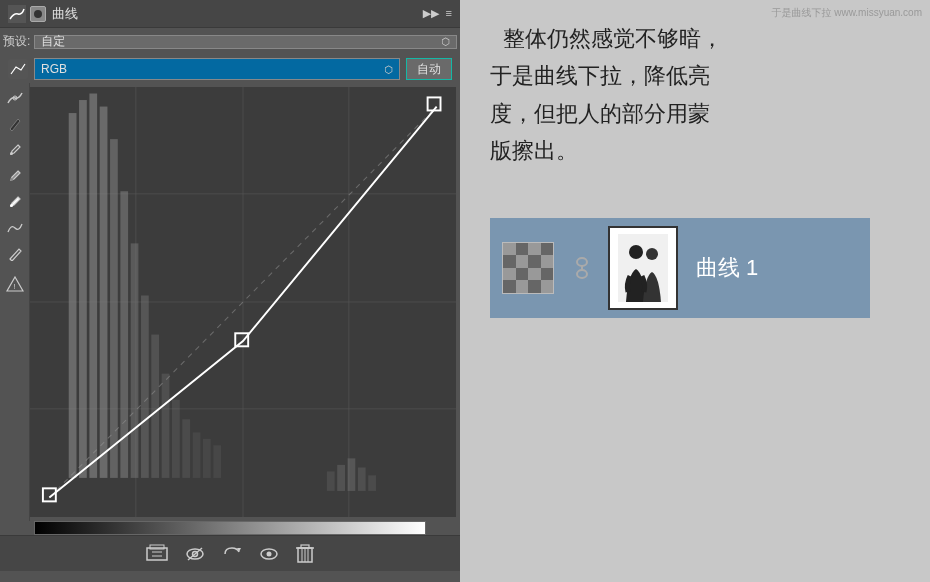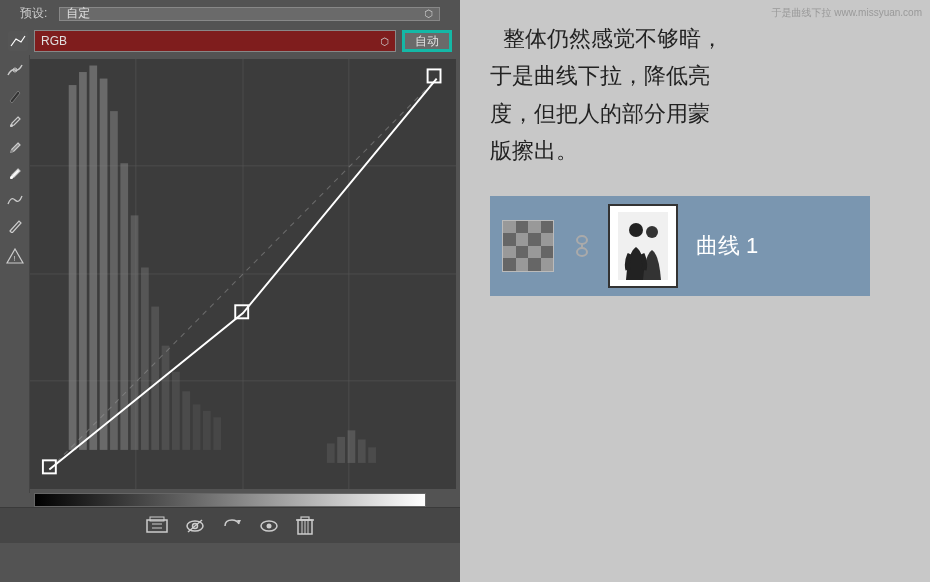--- a/index.html
+++ b/index.html
@@ -43,22 +43,22 @@
     .header-icon {
       color: #ccc;
       font-size: 11px;
       cursor: pointer;
     }
 
     
     .preset-row {
       display: flex;
       align-items: center;
-      padding: 5px 20px;
-      gap: 12px;
+      padding: 5px 3px;
+      gap: 4px;
     }
     .preset-label {
       color: #ccc;
       font-size: 12px;
       white-space: nowrap;
     }
     .preset-select-wrapper {
       flex: 1;
       height: 14px;
       background: #6a6a6a;
@@ -81,35 +81,35 @@
     
     .toolbar-row {
       display: flex;
       align-items: center;
       padding: 3px 8px;
       gap: 6px;
     }
     .channel-select-wrapper {
       flex: 1;
       height: 22px;
-      background: #7f1d1d;
+      background: #0369a1;
       border: 1px solid #888;
       display: flex;
       align-items: center;
       padding: 0 6px;
     }
     .channel-text {
       color: #e0e0e0;
       font-size: 12px;
       flex: 1;
     }
     .auto-btn {
       height: 22px;
       background: #6a6a6a;
-      border: 3px solid #14b8a6;
+      border: 1px solid #14b8a6;
       color: #e0e0e0;
       font-size: 12px;
       padding: 0 10px;
       cursor: pointer;
     }
 
     
     .main-area {
       display: flex;
       flex: 1;
@@ -191,41 +191,58 @@
 
     
     .layer-preview {
       width: 380px;
       height: 100px;
       background: #7a96b0;
       display: flex;
       align-items: center;
       padding: 8px 12px;
       gap: 12px;
-      margin-top: 6px;
+      margin-top: 28px;
     }
 
     .layer-label {
       color: #fff;
       font-size: 22px;
       font-weight: normal;
       margin-left: 8px;
     }
 
     
     .curves-svg-icon {
       width: 18px;
       height: 18px;
     }
   </style>
 </head>
 <body>
 
 <div class="left-panel">
 
+  <div class="panel-header">
+
+    <svg class="curves-svg-icon" viewBox="0 0 18 18" fill="none" xmlns="http://www.w3.org/2000/svg">
+      <rect width="18" height="18" fill="#555"></rect>
+      <path d="M2 14 Q6 8 10 9 Q14 10 16 4" stroke="white" stroke-width="1.5" fill="none"></path>
+    </svg>
+    <span style="width:4px;"></span>
+
+    <div style="width:16px;height:16px;background:#888;border:1px solid #aaa;border-radius:2px;display:flex;align-items:center;justify-content:center;">
+      <div style="width:8px;height:8px;background:#333;border-radius:50%;"></div>
+    </div>
+    <span class="panel-title-text">曲线</span>
+    <div class="panel-header-icons">
+      <span class="header-icon">▶▶</span>
+      <span class="header-icon">≡</span>
+    </div>
+  </div>
 
   <div class="preset-row">
     <span class="preset-label">预设:</span>
     <div class="preset-select-wrapper">
       <span class="preset-select-text">自定</span>
       <span class="select-arrow">⬡</span>
     </div>
   </div>
 
   <div class="toolbar-row">

